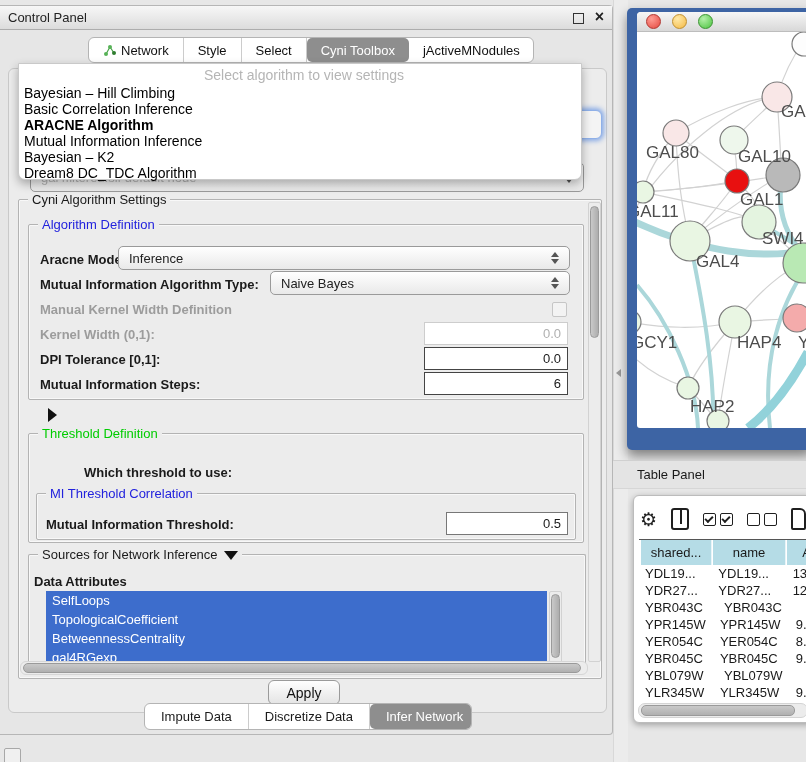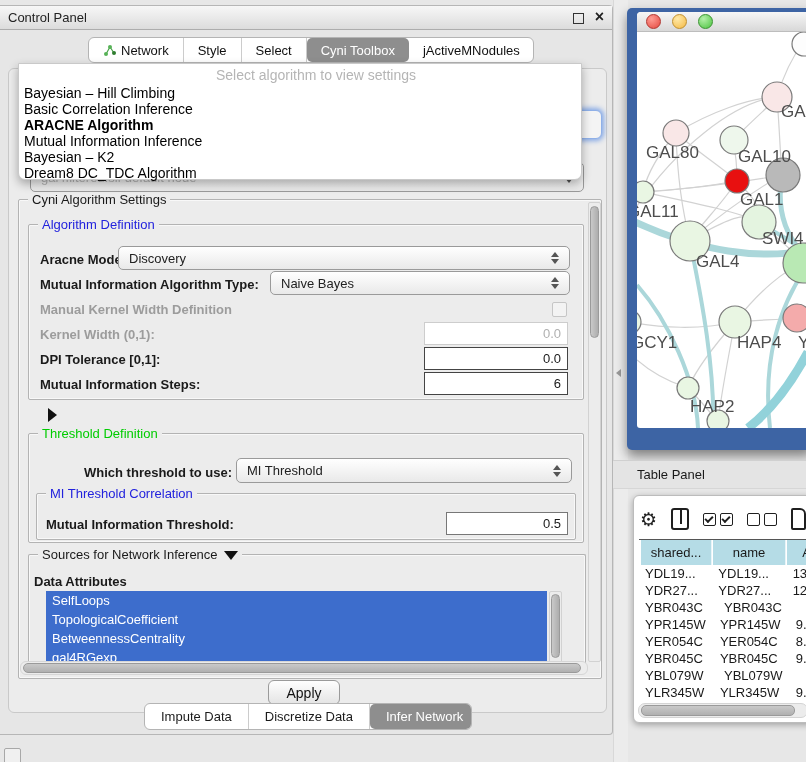--- a/index.html
+++ b/index.html
@@ -31,21 +31,21 @@
          display:flex;align-items:center;padding:0 10px;box-sizing:border-box;color:#222;}
   .combo .stepper{margin-left:auto;display:flex;flex-direction:column;gap:2px;}
   .tri-up{width:0;height:0;border-left:4px solid transparent;border-right:4px solid transparent;border-bottom:5px solid #555;}
   .tri-dn{width:0;height:0;border-left:4px solid transparent;border-right:4px solid transparent;border-top:5px solid #555;}
   .focus-combo{left:30px;top:104px;width:570px;height:27px;border:1px solid #8fb0e8;
                box-shadow:0 0 5px 2px #86a9e6;background:#f4f4f4;border-radius:6px;}
   .hidden-combo{left:30px;top:156px;width:554px;height:30px;color:#b4b4b4;}
   
   .popup{left:18px;top:57px;width:562px;height:115px;background:#fff;border:1px solid #c9c9c9;
          border-radius:0 0 7px 7px;box-shadow:0 4px 10px rgba(0,0,0,.3);z-index:40;}
-  .popup-hint{position:absolute;top:3px;left:16px;width:100%;text-align:center;color:#b5b5b5;font-size:14px;}
+  .popup-hint{position:absolute;top:3px;left:4px;width:100%;text-align:center;color:#b5b5b5;font-size:14px;}
   .popup-item{position:absolute;left:5px;font-size:14px;color:#000;white-space:nowrap;}
   .popup-item.bold{font-weight:bold;}
   
   .group{border:1px solid #b3b3b3;border-radius:2px;box-shadow:inset 0 0 0 1px rgba(255,255,255,.65);}
   .gtitle{position:absolute;top:-8px;left:9px;background:#ececec;padding:0 4px;white-space:nowrap;}
   .blue{color:#2222dd;}
   .green{color:#00cc00;}
   .lbl{font-weight:bold;white-space:nowrap;}
   .lbl.dis{color:#9c9c9c;}
   .field{background:#fff;display:flex;align-items:center;justify-content:flex-end;
@@ -161,21 +161,21 @@
 
     <div class="abs group" style="left:18px;top:193px;width:582px;height:478px;">
       <span class="gtitle">Cyni Algorithm Settings</span>
     </div>
 
     <div class="abs group" style="left:28px;top:218px;width:554px;height:174px;">
       <span class="gtitle blue">Algorithm Definition</span>
     </div>
     <div class="abs lbl" style="left:40px;top:246px;">Aracne Mode:</div>
     <div class="abs combo" style="left:118px;top:240px;width:452px;height:24px;">
-      <span>Discovery</span>
+      <span>Inference</span>
       <span class="stepper">
           <span class="tri-up"></span>
           <span class="tri-dn"></span>
         </span>
     </div>
     <div class="abs lbl" style="left:40px;top:271px;">Mutual Information Algorithm Type:</div>
     <div class="abs combo" style="left:270px;top:265px;width:300px;height:24px;">
       <span>Naive Bayes</span>
       <span class="stepper">
           <span class="tri-up"></span>
@@ -192,27 +192,20 @@
     <div class="abs field" style="left:424px;top:366px;width:144px;height:23px;border:1.5px solid #444;">6</div>
 
     <div class="abs lbl" style="left:40px;top:400px;">
       <span class="tri-right"></span>
     </div>
 
     <div class="abs group" style="left:28px;top:427px;width:554px;height:108px;">
       <span class="gtitle green">Threshold Definition</span>
     </div>
     <div class="abs lbl" style="left:84px;top:459px;">Which threshold to use:</div>
-    <div class="abs combo" style="left:236px;top:452px;width:336px;height:25px;">
-      <span>MI Threshold</span>
-      <span class="stepper">
-          <span class="tri-up"></span>
-          <span class="tri-dn"></span>
-        </span>
-    </div>
     <div class="abs group" style="left:36px;top:487px;width:538px;height:45px;">
       <span class="gtitle blue">MI Threshold Correlation</span>
     </div>
     <div class="abs lbl" style="left:46px;top:511px;">Mutual Information Threshold:</div>
     <div class="abs field" style="left:446px;top:506px;width:122px;height:23px;border:1px solid #777;">0.5</div>
 
     <div class="abs group" style="left:28px;top:548px;width:556px;height:118px;border-bottom:none;">
       <span class="gtitle">
         <span>Sources for Network Inference</span><span class="tri-down"></span>
       </span>

